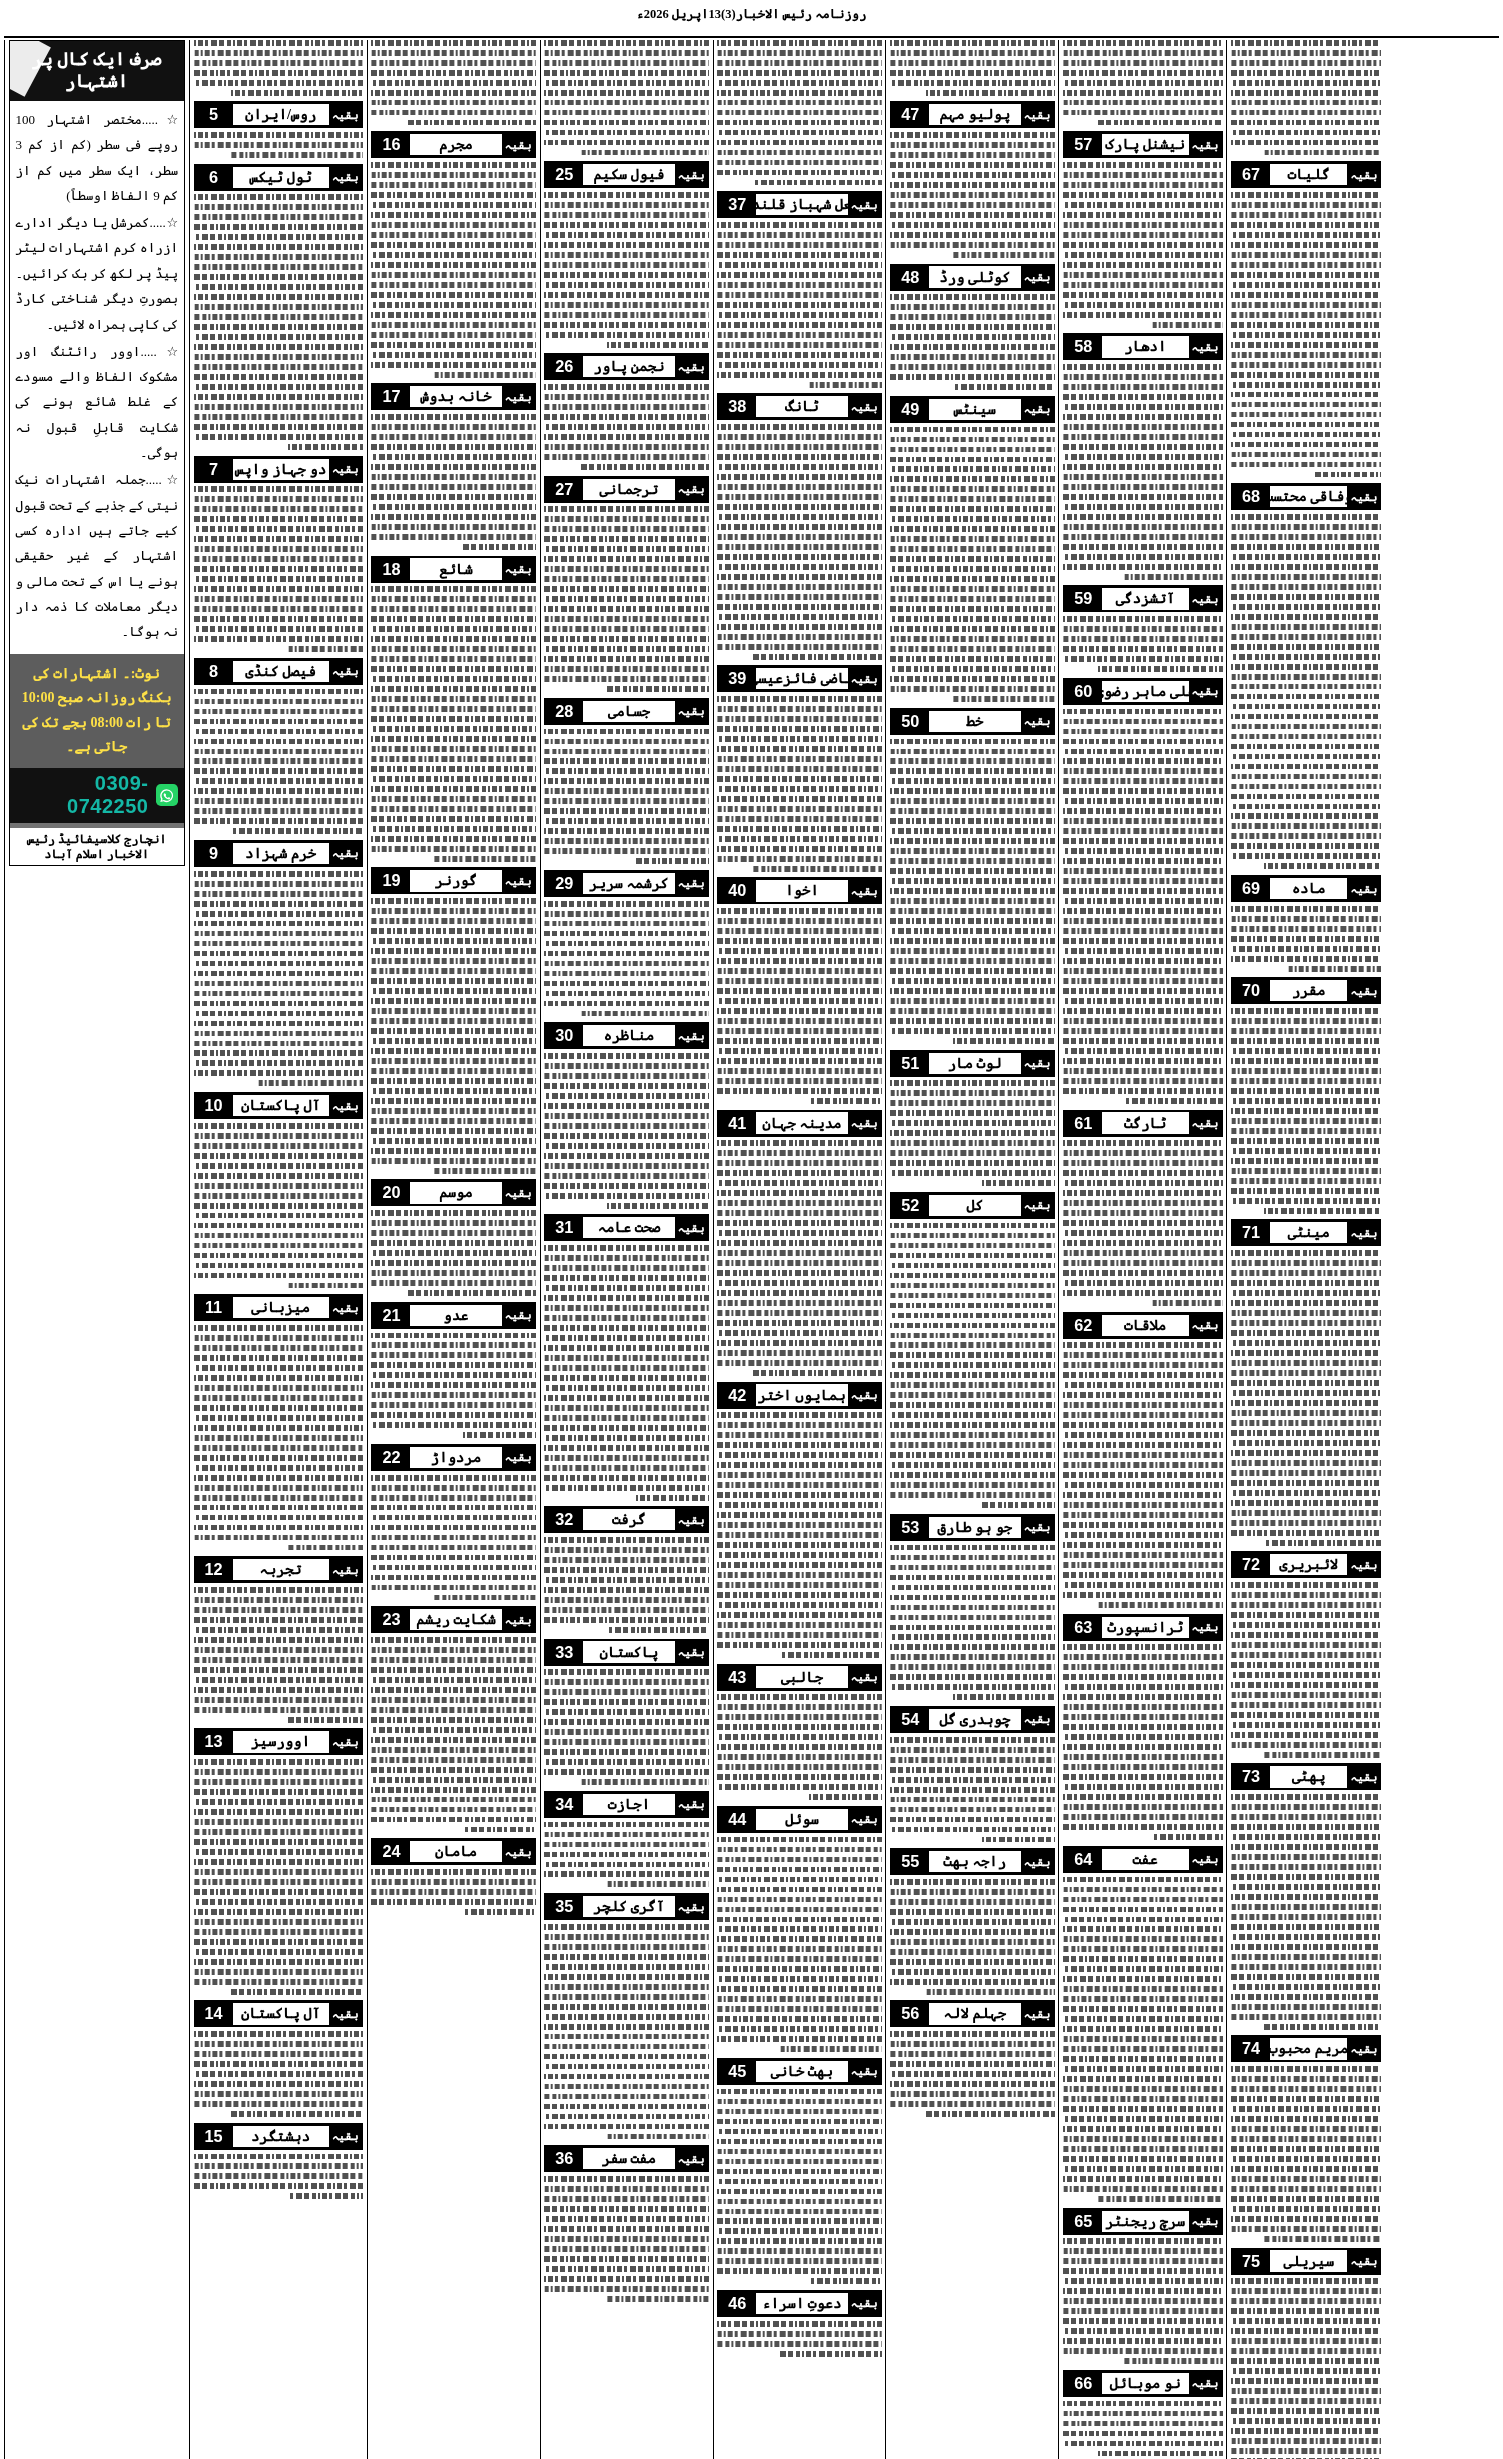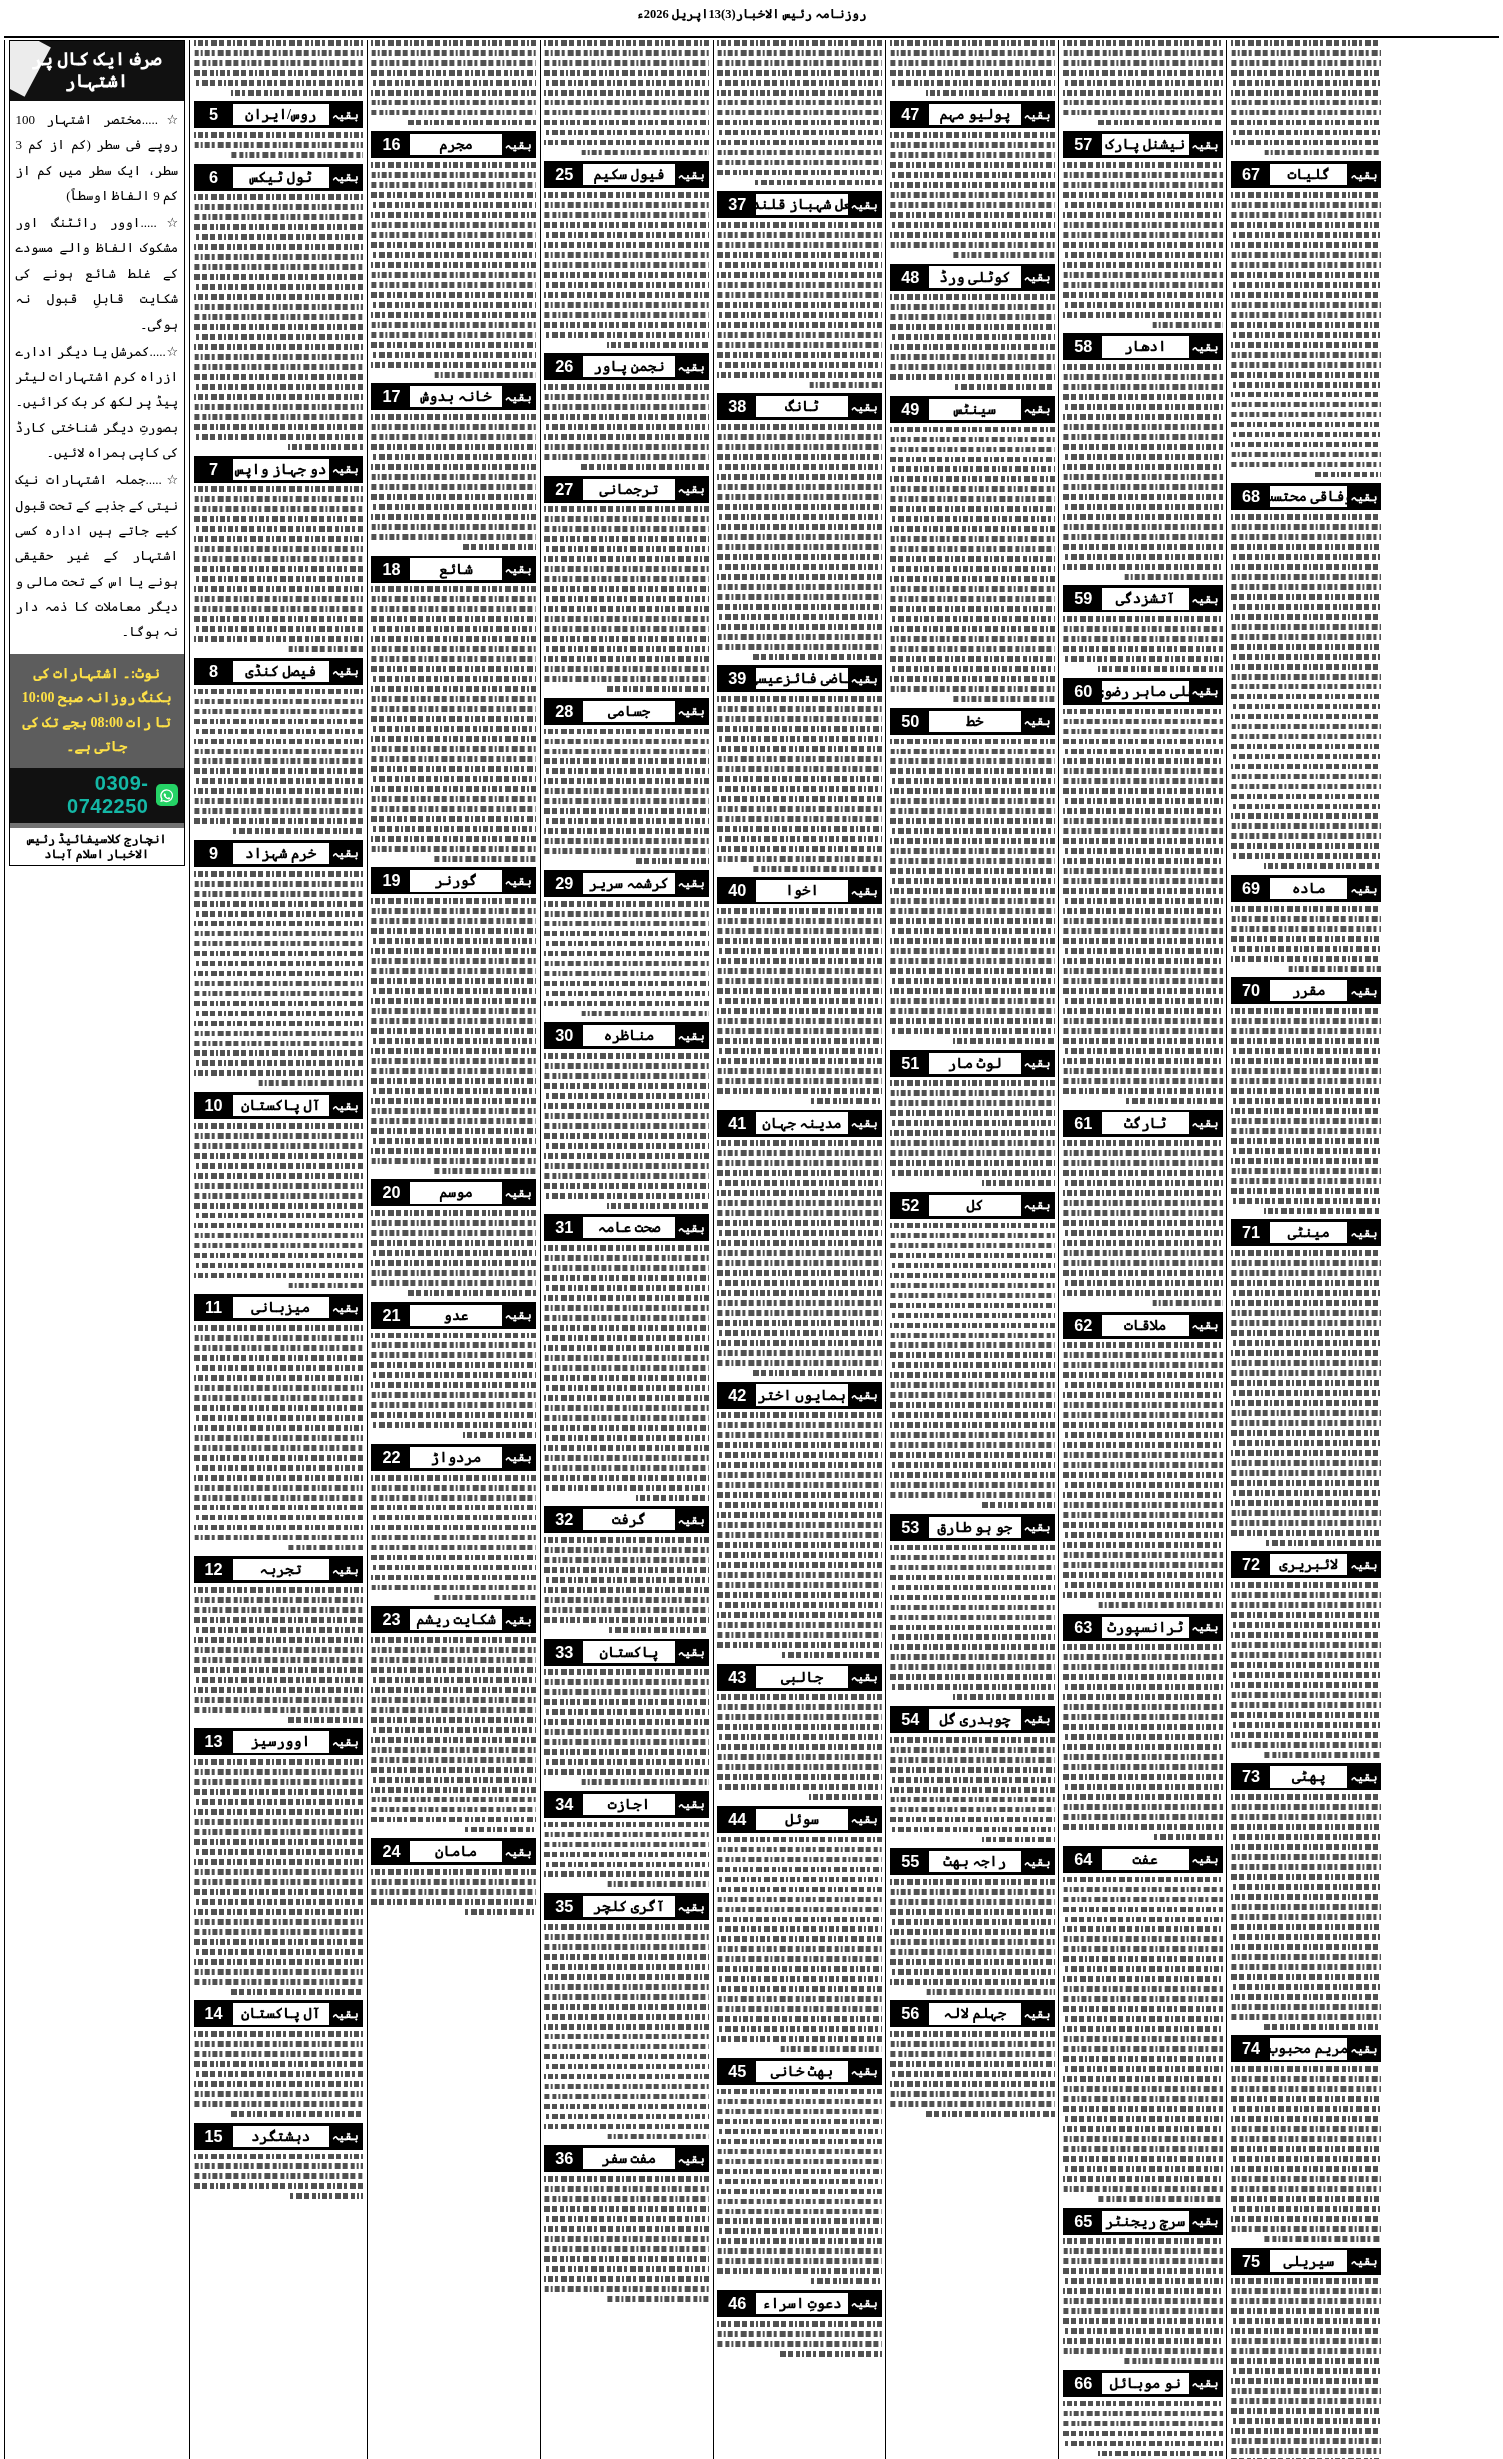--- a/index.html
+++ b/index.html
@@ -212,22 +212,22 @@
 
 <div id="page">
 
   <div class="col c-ad">
     <div class="ad-box">
       <div class="ad-banner">
         <span class="ab-text">صرف ایک کال پر اشتہار</span>
       </div>
       <div class="ad-body">
         <div class="ad-point">☆.....مختصر اشتہار 100 روپے فی سطر (کم از کم 3 سطر، ایک سطر میں کم از کم 9 الفاظ اوسطاً)</div>
+        <div class="ad-point">☆.....کمرشل یا دیگر ادارے ازراہ کرم اشتہارات لیٹر پیڈ پر لکھ کر بک کرائیں۔ بصورتِ دیگر شناختی کارڈ کی کاپی ہمراہ لائیں۔</div>
         <div class="ad-point">☆.....اوور رائٹنگ اور مشکوک الفاظ والے مسودے کے غلط شائع ہونے کی شکایت قابلِ قبول نہ ہوگی۔</div>
-        <div class="ad-point">☆.....کمرشل یا دیگر ادارے ازراہ کرم اشتہارات لیٹر پیڈ پر لکھ کر بک کرائیں۔ بصورتِ دیگر شناختی کارڈ کی کاپی ہمراہ لائیں۔</div>
         <div class="ad-point">☆.....جملہ اشتہارات نیک نیتی کے جذبے کے تحت قبول کیے جاتے ہیں ادارہ کسی اشتہار کے غیر حقیقی ہونے یا اس کے تحت مالی و دیگر معاملات کا ذمہ دار نہ ہوگا۔</div>
       </div>
       <div class="note-box">نوٹ:۔ اشتہارات کی بکنگ روزانہ صبح 10:00 تا رات 08:00 بجے تک کی جاتی ہے۔</div>
       <div class="phone-bar">
         <span class="wa-icon">
           <svg viewBox="0 0 24 24" aria-hidden="true">
               <path fill="#fff" d="M12 2a10 10 0 00-8.6 15.1L2 22l5-1.3A10 10 0 1012 2zm0 2a8 8 0 11-4.2 14.8l-.3-.2-2.6.7.7-2.6-.2-.3A8 8 0 0112 4zm-3 4c-.3 0-.6.1-.8.4-.3.3-.9.9-.9 2.2s.9 2.5 1 2.7c.1.2 1.7 2.8 4.3 3.8 2.1.8 2.6.7 3 .6.5 0 1.5-.6 1.7-1.2.2-.6.2-1.1.1-1.2l-.6-.3-1.5-.7c-.2-.1-.4-.1-.5.1l-.7.9c-.1.2-.3.2-.5.1-.2-.1-1-.4-1.9-1.2-.7-.6-1.2-1.4-1.3-1.6-.1-.2 0-.3.1-.4l.4-.5.2-.4v-.4l-.7-1.6c-.2-.4-.3-.4-.5-.4h-.4z"></path>
             </svg>
         </span>
         <span class="phone-num">0309-0742250</span>

